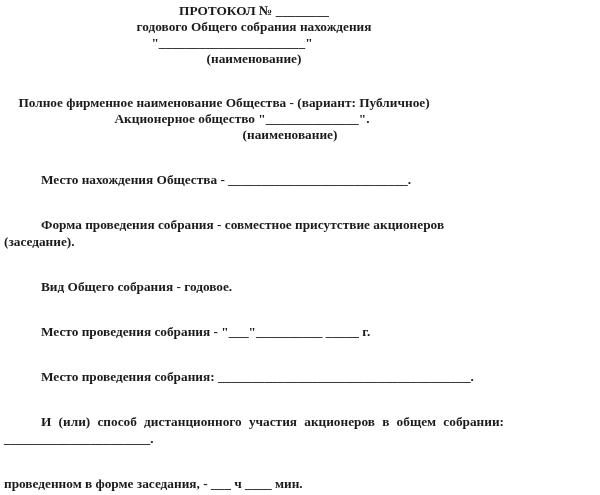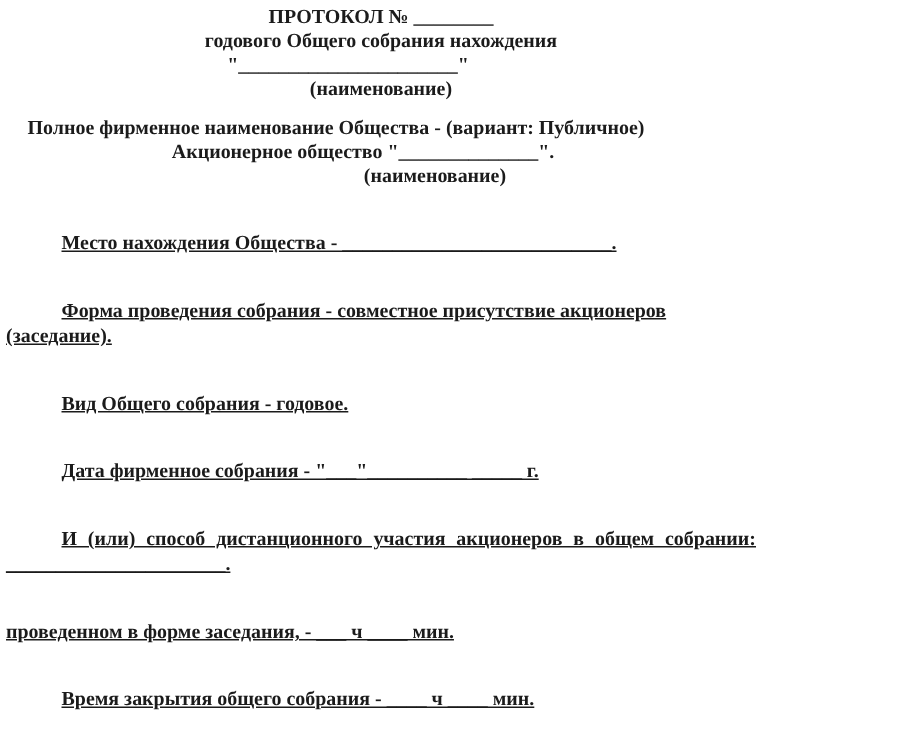--- a/index.html
+++ b/index.html
@@ -11,26 +11,26 @@
     background: #ffffff;
     color: #1b1b1b;
     font-family: "Liberation Serif", "DejaVu Serif", serif;
     font-weight: 700;
     font-size: 13.3px;
     padding: 3px 7px 0 4px;
     overflow: hidden;
   }
   .hdr-line { text-align: center; line-height: 16px; white-space: nowrap; }
   .shift-blank { transform: translateX(-22px); }
-  .firm-block { margin-top: 10px; margin-bottom: 4px; }
+  .firm-block { margin-top: 28px; margin-bottom: 4px; }
   .firm-line { text-align: center; line-height: 16px; white-space: nowrap; }
   .shift-f1 { transform: translateX(-30px); }
   .shift-f2 { transform: translateX(-12px); }
   .shift-cap { transform: translateX(36px); }
-  .par { margin-top: 28px; line-height: 17px; text-decoration: underline; }
+  .par { margin-top: 28px; line-height: 17px; }
   .indent { text-indent: 37px; }
   .just { text-align: justify; text-align-last: justify; }
   .line { line-height: 17px; }
 </style>
 </head>
 <body>
 
 <div class="page">
 
   <div class="hdr-block">
@@ -46,22 +46,23 @@
     <div class="firm-line shift-cap">(наименование)</div>
   </div>
 
   <div class="par indent">Место нахождения Общества - ___________________________.</div>
 
   <div class="par indent">Форма проведения собрания - совместное присутствие акционеров (заседание).</div>
 
   <div class="par indent">Вид Общего собрания - годовое.</div>
 
 
-  <div class="par indent">Дата фирменное собрания - "___"__________ _____ г.</div>
+  <div class="par indent">Место проведения собрания - "___"__________ _____ г.</div>
 
+  <div class="par indent">Место проведения собрания: ______________________________________.</div>
 
   <div class="par">
     <div class="line just indent">И (или) способ дистанционного участия акционеров в общем собрании:</div>
     <div class="line">______________________.</div>
   </div>
 
 
   <div class="par">
     <div class="line">проведенном в форме заседания, - ___ ч ____ мин.</div>
   </div>

